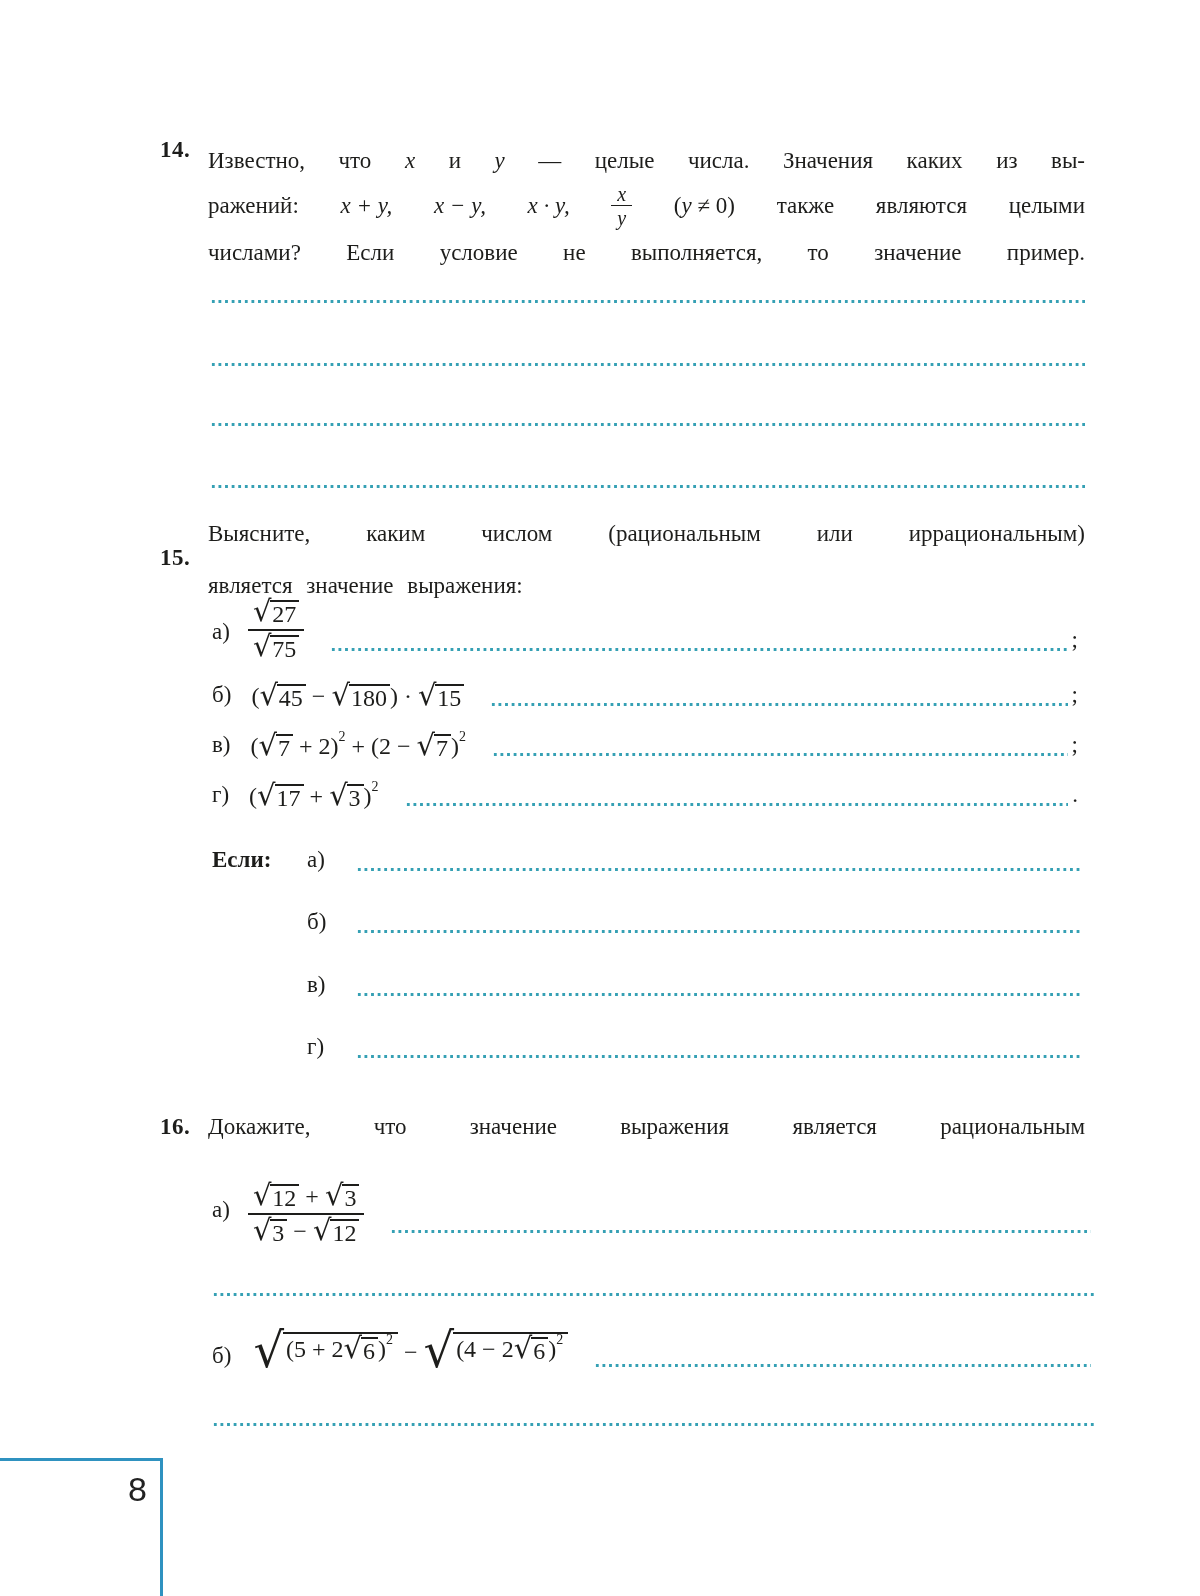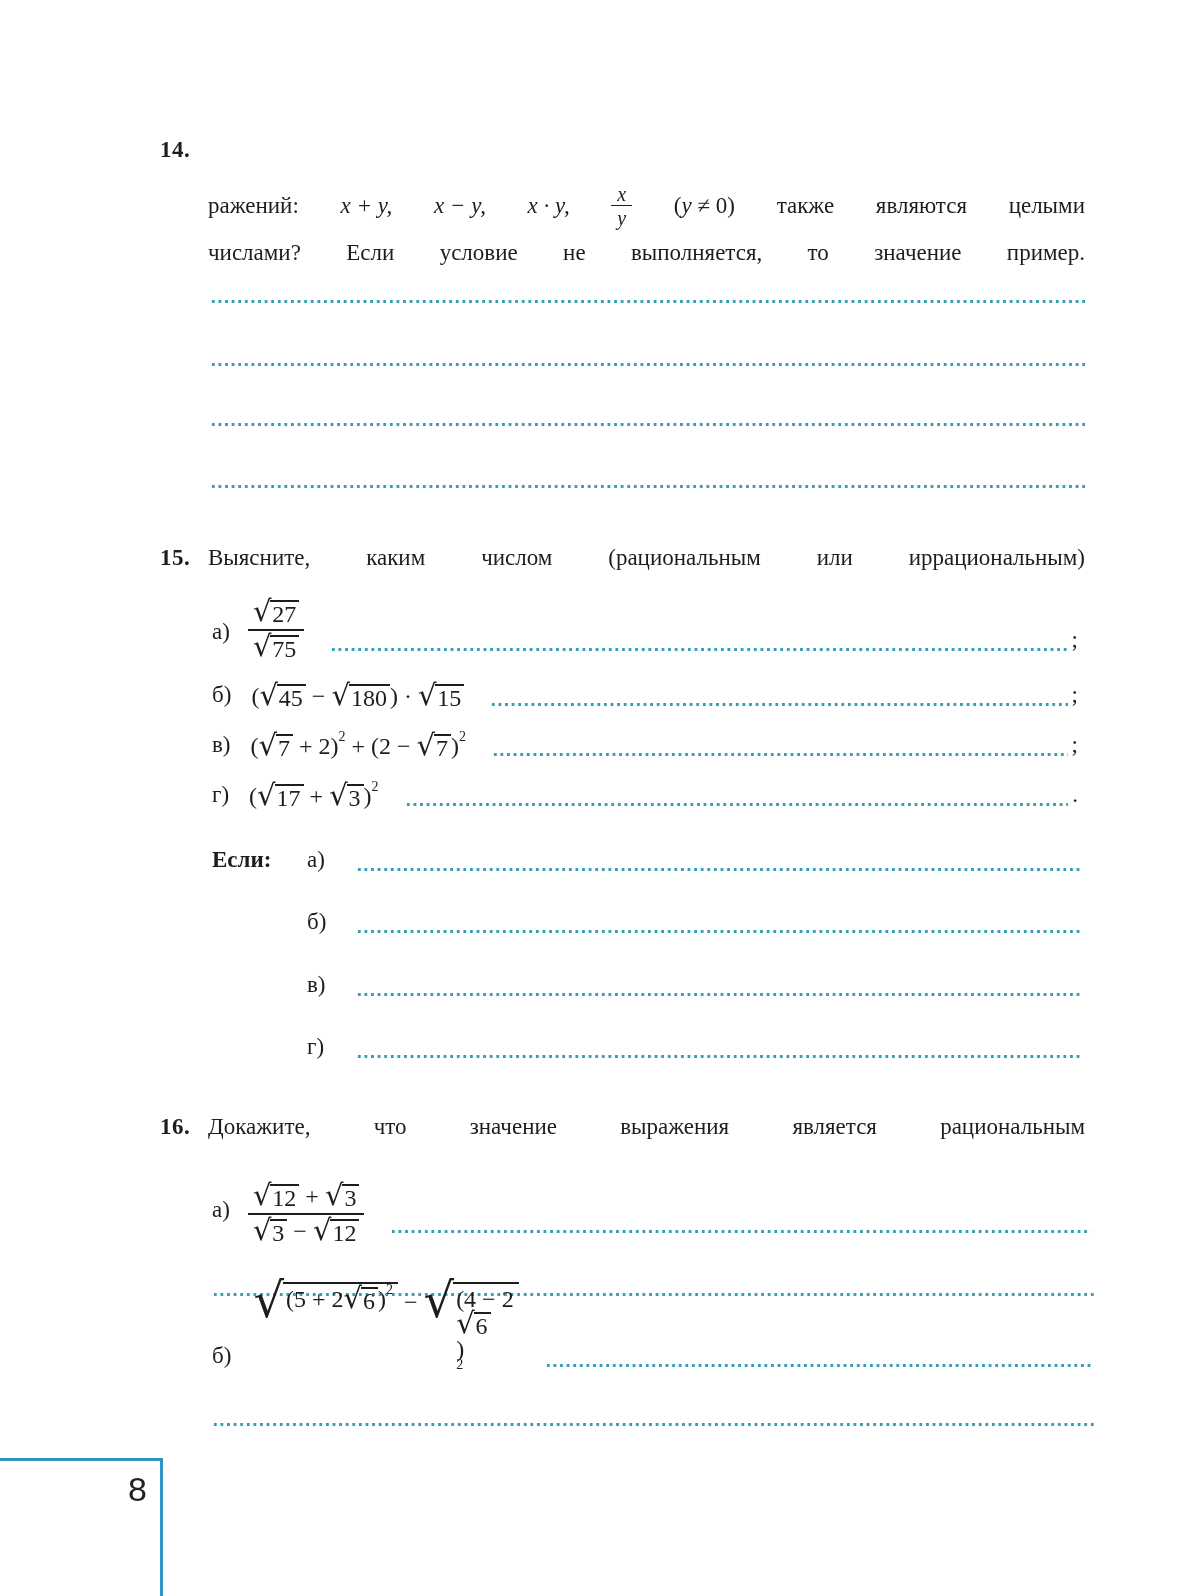--- a/index.html
+++ b/index.html
@@ -46,20 +46,21 @@
     font-family:"Liberation Sans","DejaVu Sans",sans-serif;
     font-size:34px; line-height:38px; color:#222; padding:9px 13px 0 0; display:inline-block;
   }
 </style>
 </head>
 <body>
 
 <div class="page">
 
   <div class="abs pnum" style="left:160px; top:136px;">14.</div>
+  <div class="abs jline" style="left:208px; top:147px; width:877px;"><span>Известно, что</span> <span class="mi">x</span> <span>и</span> <span class="mi">y</span> <span>— целые числа. Значения каких из вы-</span></div>
 
   <div class="abs flexline" style="left:208px; top:179px; width:877px; height:54px;align-items:center;">
     <span>ражений:</span>
     <span class="mi">x + y,</span>
     <span class="mi">x − y,</span>
     <span class="mi">x · y,</span>
     <span class="sfrac">
       <span class="sfnum">x</span>
       <span class="sfden">y</span>
     </span>
@@ -70,21 +71,22 @@
   </div>
 
   <div class="abs jline" style="left:208px; top:239px; width:877px;">числами? Если условие не выполняется, то значение пример.</div>
 
   <div class="abs dotline dots" style="left:210px; top:296px; width:875px;"></div>
   <div class="abs dotline dots" style="left:210px; top:359px; width:875px;"></div>
   <div class="abs dotline dots" style="left:210px; top:419px; width:875px;"></div>
   <div class="abs dotline dots" style="left:210px; top:481px; width:875px;"></div>
 
   <div class="abs pnum" style="left:160px; top:544px;">15.</div>
-  <div class="abs jline" style="left:208px; top:544px; width:877px;">Выясните, каким числом (рациональным или иррациональным)</div>
+  <div class="abs jline" style="left:208px; top:520px; width:877px;">Выясните, каким числом (рациональным или иррациональным)</div>
+  <div class="abs wide" style="left:208px; top:572px; width:600px;">является значение выражения:</div>
 
   <div class="abs row" style="left:212px; top:598px; width:866px; height:62px;">
     <span style="margin-bottom:14px;">а)</span>
     <span class="frac" style="margin-left:18px; font-size:24px;">
       <span class="fnum">
           <span class="sq">
             <span class="rt">√</span>
             <span class="rc">27</span>
           </span>
         </span>
@@ -179,21 +181,21 @@
     <span class="leader dots" style="margin-bottom:10px;"></span>
   </div>
 
   <div class="abs dotline dots" style="left:212px; top:1289px; width:883px;"></div>
 
   <div class="abs row" style="left:212px; top:1324px; width:883px; height:48px;">
     <span style="margin-bottom:2px;">б)</span>
     <span class="expr" style="margin-left:22px;">
       <span class="sq"><span class="rt" style="font-size:48px; line-height:36px;">√</span><span class="rc" style="padding:3px 5px 0 3px; line-height:25px; display:inline-flex; align-items:flex-start;"><span>(5 + 2</span><span class="sq"><span class="rt">√</span><span class="rc">6</span></span><span>)</span><span class="sup">2</span></span></span>
       <span style="line-height:40px;">&nbsp;−&nbsp;</span>
-      <span class="sq"><span class="rt" style="font-size:48px; line-height:36px;">√</span><span class="rc" style="padding:3px 5px 0 3px; line-height:25px; display:inline-flex; align-items:flex-start;flex-direction:column;"><span>(4 − 2</span><span class="sq"><span class="rt">√</span><span class="rc">6</span></span><span>)</span><span class="sup">2</span></span></span>
+      <span class="sq"><span class="rt" style="font-size:48px; line-height:36px;">√</span><span class="rc" style="padding:3px 5px 0 3px; line-height:25px; display:inline-flex; align-items:flex-start;"><span>(4 − 2</span><span class="sq"><span class="rt">√</span><span class="rc">6</span></span><span>)</span><span class="sup">2</span></span></span>
     </span>
     <span class="leader dots" style="margin-bottom:4px;"></span>
   </div>
 
   <div class="abs dotline dots" style="left:212px; top:1419px; width:883px;"></div>
 
   <div class="abs pagebox" style="left:-4px; top:1458px; width:164px; height:142px;">
     <span class="pageno">8</span>
   </div>
 

